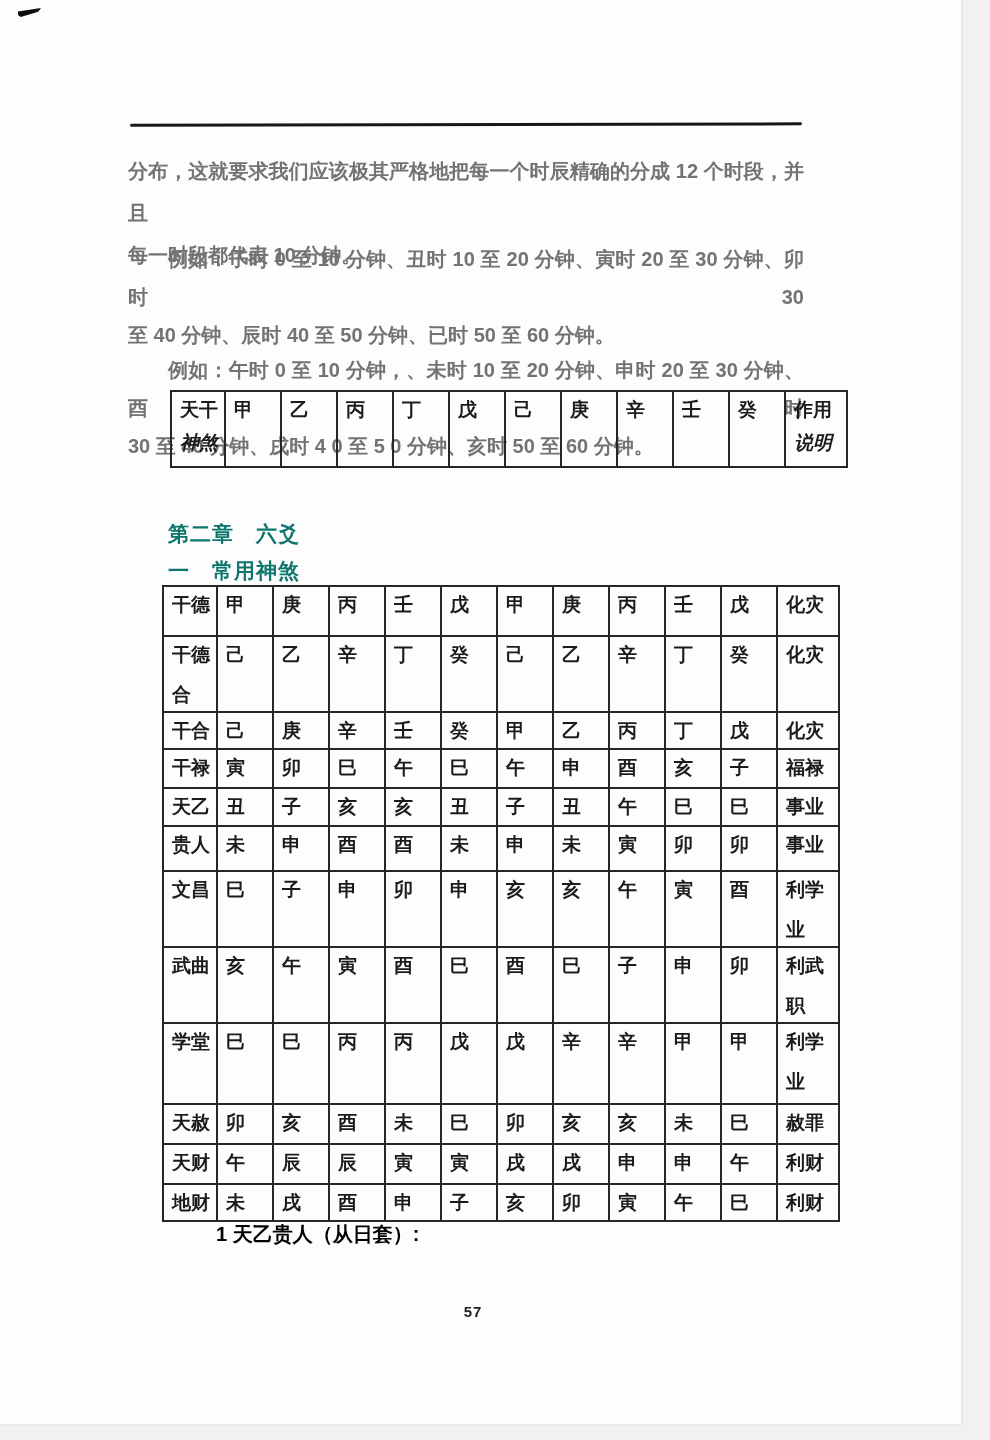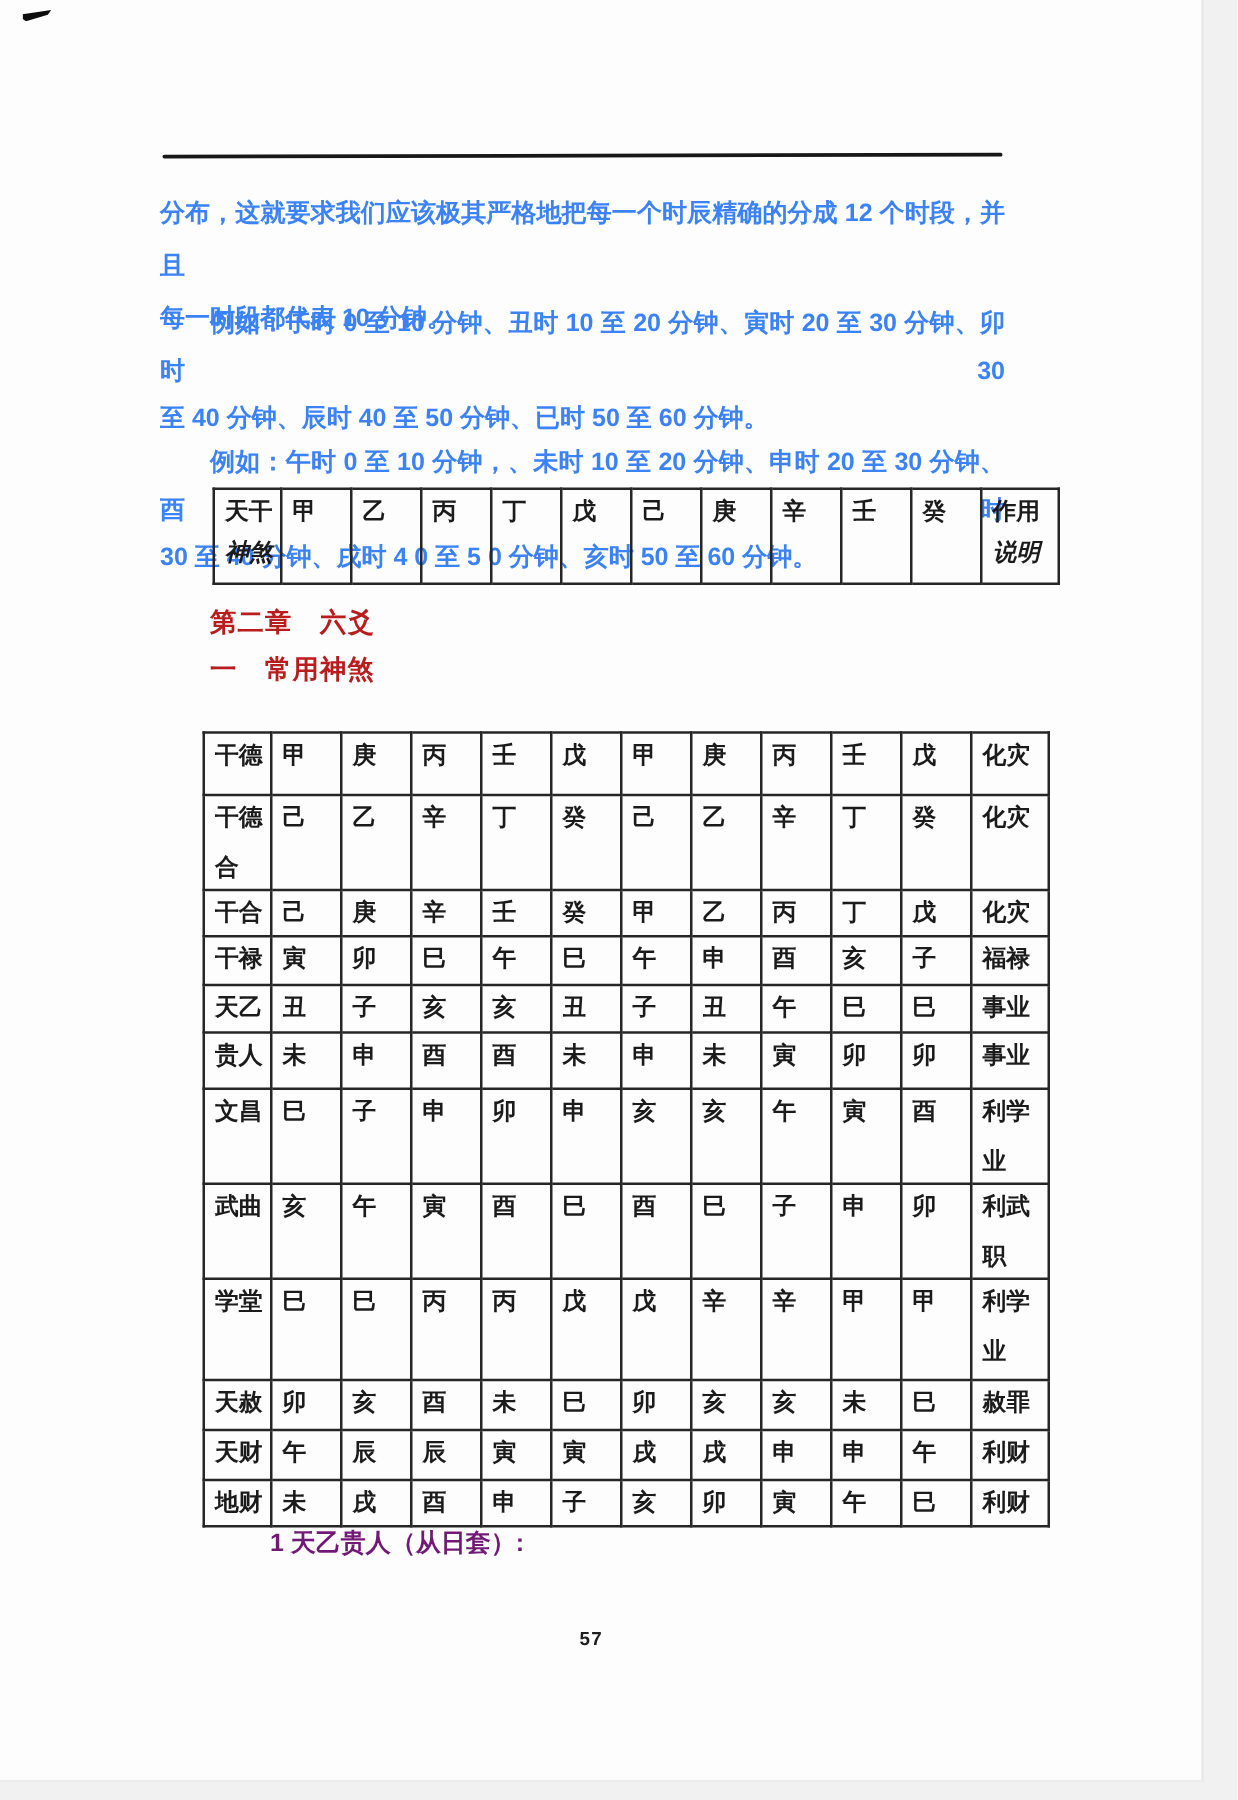--- a/index.html
+++ b/index.html
@@ -18,21 +18,21 @@
     position:absolute;top:8px;left:18px;width:23px;height:9px;
     background:#0d0d0d;
     clip-path:polygon(0 38%,100% 0,88% 42%,12% 100%,0 78%);
   }
   .top-rule{
     position:absolute;top:123px;left:130px;width:672px;height:3px;
     background:#181818;border-radius:2px;transform:rotate(-0.12deg);
   }
   .content{position:absolute;left:128px;top:0;width:676px;height:100%;}
   .block{position:absolute;left:0;width:676px;font-weight:bold;}
-  .para{font-size:20px;color:#3b82f6;}
+  .para{font-size:20px;color:#737373;}
   .p1{top:150px;line-height:42px;}
   .p2{top:240px;line-height:38px;}
   .p3{top:318px;line-height:38px;margin-top:33px;}
   .line{display:block;}
   .fill{text-align:justify;text-align-last:justify;}
   .indent-first .line:first-child{text-indent:40px;}
   .t1{top:390px;padding-left:42px;}
   .t2{top:585px;padding-left:34px;}
   table{border-collapse:collapse;table-layout:fixed;width:676px;}
   td{
@@ -49,25 +49,25 @@
   #table2 tr:nth-child(3){height:37px}
   #table2 tr:nth-child(4){height:39px}
   #table2 tr:nth-child(5){height:38px}
   #table2 tr:nth-child(6){height:45px}
   #table2 tr:nth-child(7){height:73px}
   #table2 tr:nth-child(8){height:76px}
   #table2 tr:nth-child(9){height:81px}
   #table2 tr:nth-child(10){height:40px}
   #table2 tr:nth-child(11){height:40px}
   #table2 tr:nth-child(12){height:37px}
-  .heading{font-size:21px;letter-spacing:1px;color:#b91c1c;}
+  .heading{font-size:21px;letter-spacing:1px;color:#0f766e;margin-top:36px;}
   .chapter{top:484px;left:40px;}
   .section{top:521px;left:40px;}
   .note-heading{top:555px;left:40px;font-size:20px;}
-  .bottom-note{font-size:20px;color:#701a75;}
+  .bottom-note{font-size:20px;color:#000000;}
   .note1{top:1221px;left:88px;}
   .note2{top:1261px;left:76px;}
   .pagenum{top:1303px;left:7px;font-size:15px;letter-spacing:1px;text-align:center;}
 </style>
 </head>
 <body>
 
 <div class="page">
   <div class="ink-mark"></div>
   <div class="top-rule"></div>

